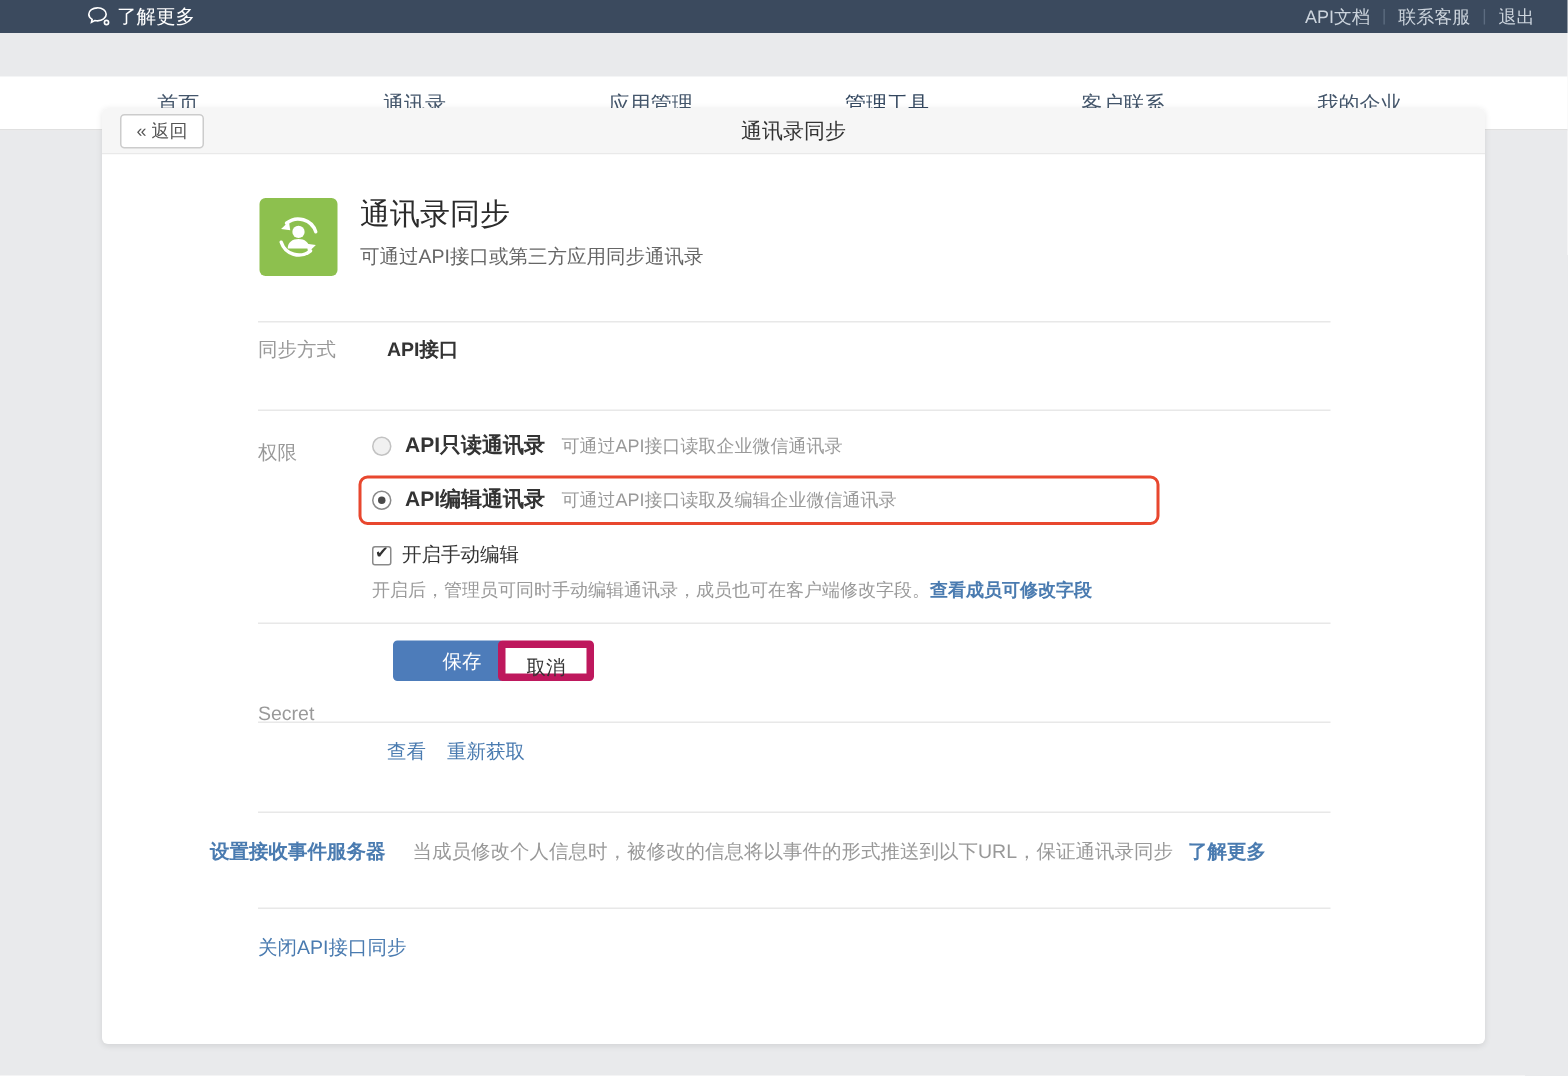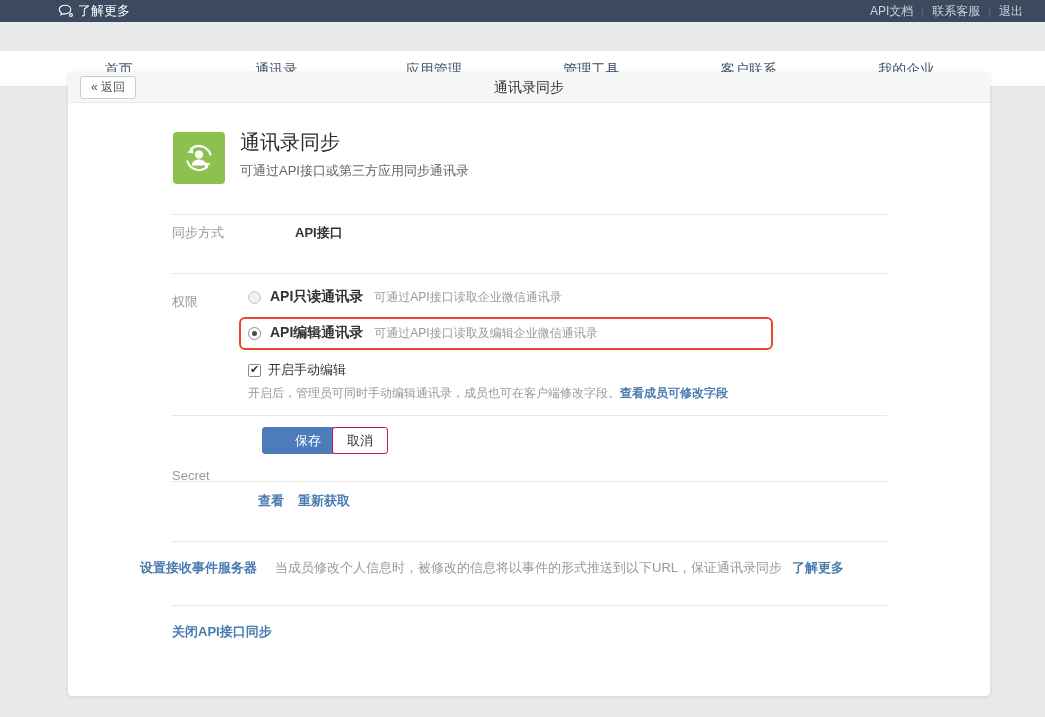--- a/index.html
+++ b/index.html
@@ -53,21 +53,21 @@
   
   .app-icon {
     position:absolute; left:105px; top:60px; width:52px; height:52px;
     background:#8dc04e; border-radius:4px;
     display:flex; align-items:center; justify-content:center;
   }
   .app-title { position:absolute; left:172px; top:57px; font-size:20px; color:#2b2b2b; }
   .app-subtitle { position:absolute; left:172px; top:90px; font-size:13px; color:#666; }
   .divider { position:absolute; left:104px; width:715px; height:0; border-top:1px solid #e8e8e8; }
   .field-label { position:absolute; left:104px; font-size:13px; color:#999; }
-  .field-value { position:absolute; font-size:13px; color:#333;margin-left:37px; }
+  .field-value { position:absolute; font-size:13px; color:#333; }
   
   .radio-row { position:absolute; left:180px; display:flex; align-items:center; gap:9px; cursor:pointer; }
   .radio {
     width:13px; height:13px; border-radius:50%; border:1px solid #c2c2c2;
     background:#f1f1f1; flex:0 0 auto; position:relative;
   }
   .radio.checked { background:#fff; border-color:#8a8a8a; }
   .radio.checked::after {
     content:""; position:absolute; left:3px; top:3px; width:5px; height:5px;
     border-radius:50%; background:#4a4a4a;
@@ -81,27 +81,27 @@
   .check-row { position:absolute; left:180px; display:flex; align-items:center; gap:7px; cursor:pointer; }
   .checkbox {
     width:13px; height:13px; border:1px solid #8a8a8a; border-radius:2px;
     background:#fff; position:relative; flex:0 0 auto;
   }
   .checkbox .tick {
     position:absolute; left:1px; top:-3px; font-size:11px; color:#333; line-height:14px;
   }
   .check-label { font-size:13px; color:#333;text-align:center; }
   .edit-desc { position:absolute; left:180px; font-size:12px; color:#999; }
-  a.link { color:#4a7bb0; text-decoration:none; cursor:pointer;font-weight:bold; }
+  a.link { color:#4a7bb0; text-decoration:none; cursor:pointer; }
   a.link.bold { font-weight:bold; }
   
   .btn { position:absolute; height:27px; border-radius:3px; font-size:13px; cursor:pointer;
          padding:0 14px; line-height:25px; font-family:inherit; }
   .btn-primary { background:#4d7cba; border:1px solid #4d7cba; color:#fff; }
-  .btn-default { background:#fff; border:1px solid #be185d; color:#333; }
+  .btn-default { background:#fff; border:5px solid #be185d; color:#333; }
   
   .secret-links { position:absolute; left:190px; font-size:13px; display:flex; gap:14px; }
   .callback-row { position:absolute; left:72px; top:487px; font-size:13px; display:flex; align-items:center; }
   .callback-row .desc { color:#999; margin:0 10px 0 18px; }
   .close-row { position:absolute; left:104px; top:551px; font-size:13px; }
 </style>
 </head>
 <body>
 
 <div class="topbar" data-interactable="false">

